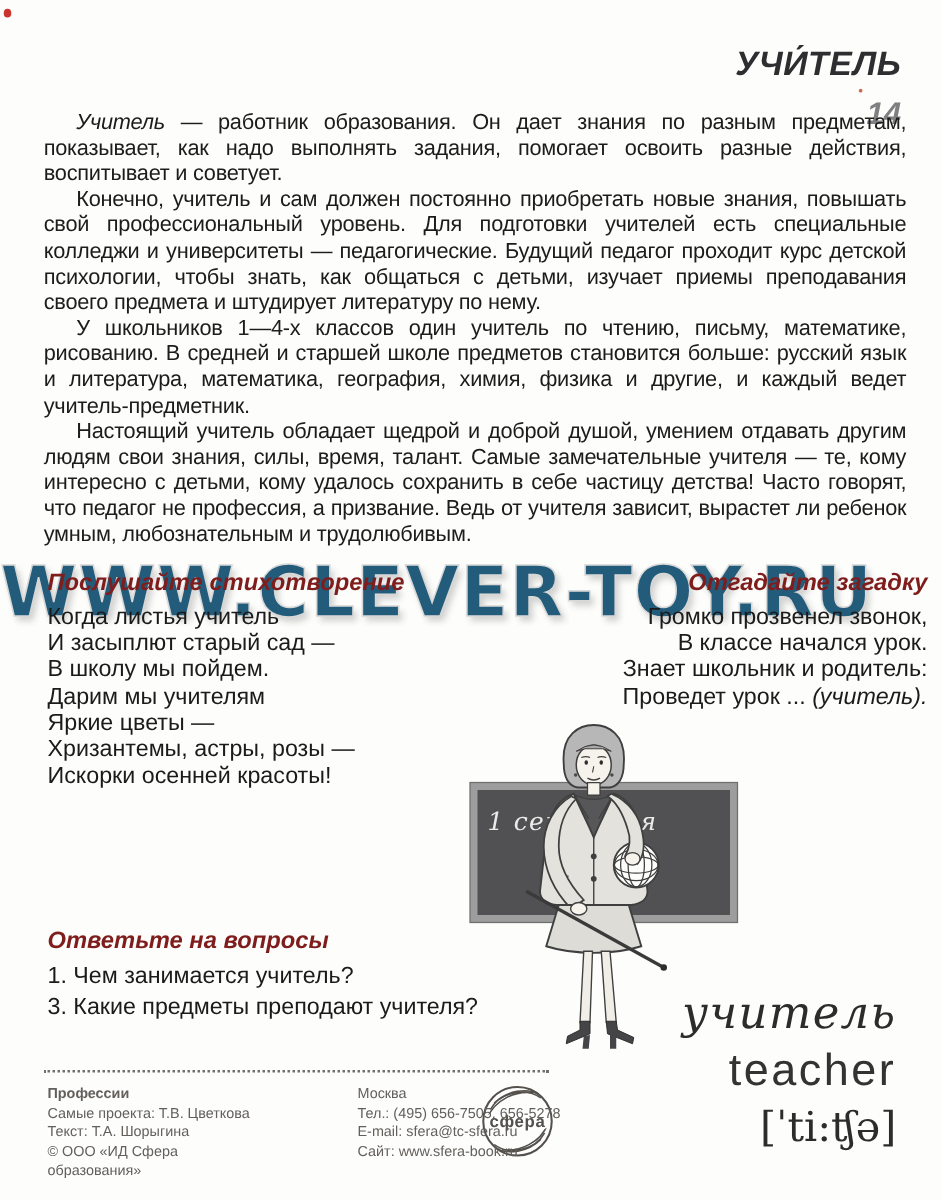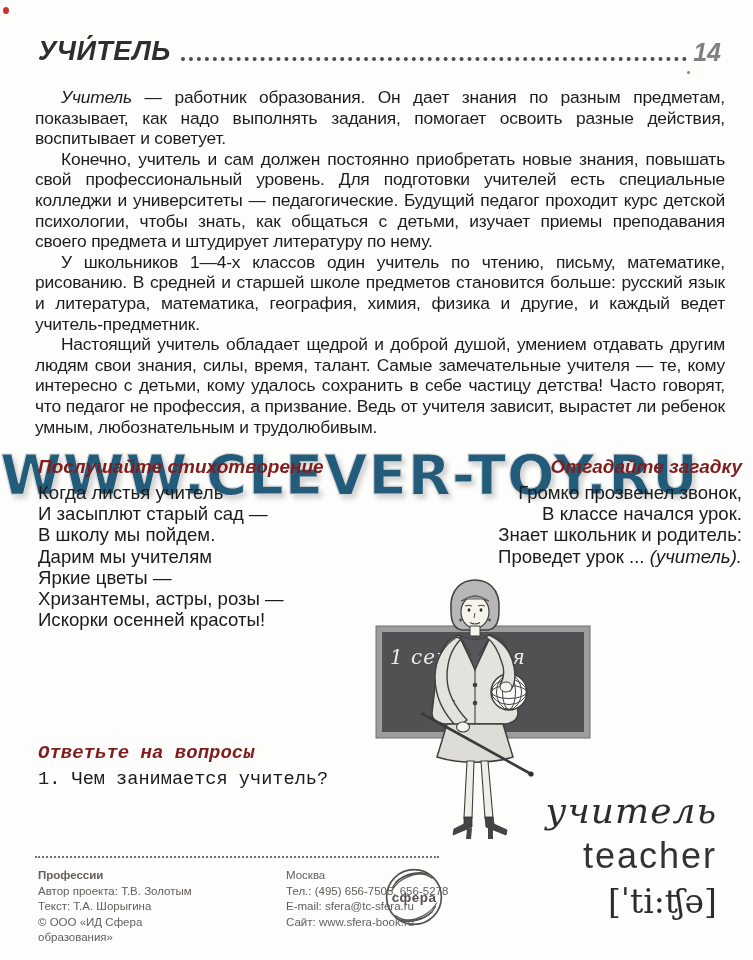--- a/index.html
+++ b/index.html
@@ -6,21 +6,21 @@
   .page{
     position:relative;width:753px;height:960px;margin:0 auto;
     background:#fdfdfc;overflow:hidden;
     font-family:"Liberation Sans",sans-serif;color:#1d1d1d;
   }
   
   .red-dot{position:absolute;left:3px;top:7px;width:6px;height:7px;background:#c9352e;border-radius:50%;}
   .red-speck{position:absolute;left:687px;top:71px;width:3px;height:3px;background:#c96a55;border-radius:50%;}
 
   
-  .header{position:absolute;left:38px;right:32px;top:36px;display:flex;align-items:flex-end;}
+  .header{position:absolute;left:38px;right:32px;top:36px;display:flex;align-items:flex-end;flex-direction:column;}
   .title{font-size:27px;font-weight:bold;font-style:italic;letter-spacing:.5px;color:#2e2e30;white-space:nowrap;}
   .leader{flex:1;border-bottom:4px dotted #4c4c4e;margin:0 6px 6px 10px;height:0;}
   .page-num{font-size:25px;font-style:italic;font-weight:bold;color:#808082;}
 
   
   .article{position:absolute;left:35px;top:87px;width:690px;font-size:17.4px;line-height:20.6px;text-align:justify;letter-spacing:-0.2px;color:#1c1c1c;}
   .article p{margin:0;text-indent:26px;}
   .lead-italic{font-style:italic;}
 
   
@@ -32,21 +32,21 @@
     opacity:.9;z-index:1;pointer-events:none;
   }
 
   .section-head{font-size:19px;font-weight:bold;font-style:italic;color:#7f1d1d;margin:0 0 4px 0;}
   .poem{position:absolute;left:38px;top:456px;width:370px;z-index:2;}
   .riddle{position:absolute;left:432px;top:456px;width:310px;z-index:2;text-align:right;}
   .verse-line{font-size:18.6px;line-height:21.2px;color:#1b1b1b;}
   .answer-italic{font-style:italic;}
 
   
-  .questions{position:absolute;left:38px;top:742px;width:370px;z-index:2;font-family:Liberation Mono, monospace;}
+  .questions{position:absolute;left:38px;top:742px;width:370px;z-index:2;}
   .q-item{font-size:18.6px;line-height:24.6px;padding-left:24px;text-indent:-24px;color:#1b1b1b;}
 
   
   .illustration{position:absolute;left:369px;top:577px;width:235px;height:276px;z-index:2;}
 
   
   .sep{position:absolute;left:35px;top:856px;width:404px;border-top:2.5px dotted #707070;z-index:2;}
   .footer{position:absolute;left:38px;top:868px;width:420px;display:flex;z-index:2;
           font-size:11.5px;line-height:15.5px;color:#63605b;justify-content:space-between;}
   .f-col1{width:178px;}
@@ -153,28 +153,29 @@
     <ellipse cx="140" cy="115" rx="6.5" ry="17.5" fill="none" stroke="#3f3f3f" stroke-width="1"></ellipse>
     <ellipse cx="140" cy="115" rx="12.5" ry="17.5" fill="none" stroke="#3f3f3f" stroke-width="1"></ellipse>
 
     <path d="M120,58 C134,64 143,76 145,90 C147,100 146,108 141,114 L131,108 C135,101 136,94 133,86 C130,76 126,66 117,60 Z" fill="#e4e2dd" stroke="#3f3f3f" stroke-width="1.4"></path>
     <ellipse cx="137" cy="110" rx="6" ry="5" fill="#f6f2ec" stroke="#3f3f3f" stroke-width="1"></ellipse>
   </svg>
 
   <div class="questions">
     <div class="section-head">Ответьте на вопросы</div>
     <div class="q-item">1. Чем занимается учитель?</div>
+    <div class="q-item">3. Какие предметы преподают учителя?</div>
   </div>
 
   <div class="sep"></div>
 
   <div class="footer">
     <div class="f-col1">
       <div class="f-series">Профессии</div>
-      <div>Автор проекта: Т.В. Золотым</div>
+      <div>Самые проекта: Т.В. Цветкова</div>
       <div>Текст: Т.А. Шорыгина</div>
       <div>© ООО «ИД Сфера образования»</div>
     </div>
     <div class="f-col2">
       <div>Москва</div>
       <div>Тел.: (495) 656-7505, 656-5278</div>
       <div>E-mail: sfera@tc-sfera.ru</div>
       <div>Сайт: www.sfera-book.ru</div>
     </div>
   </div>

